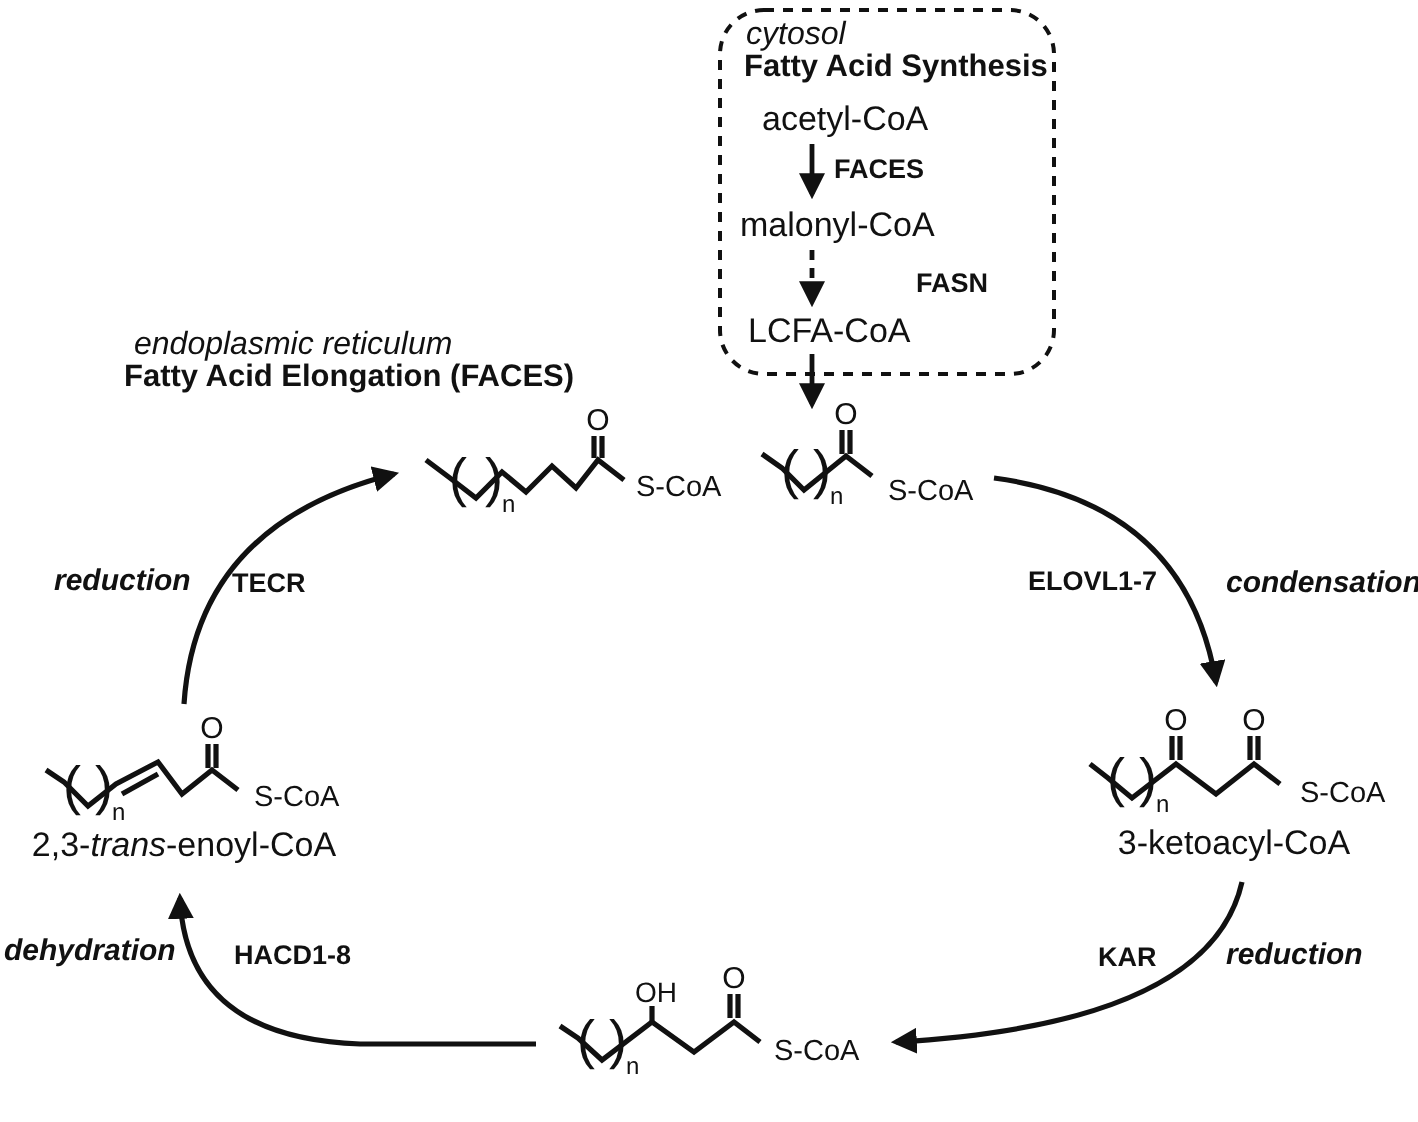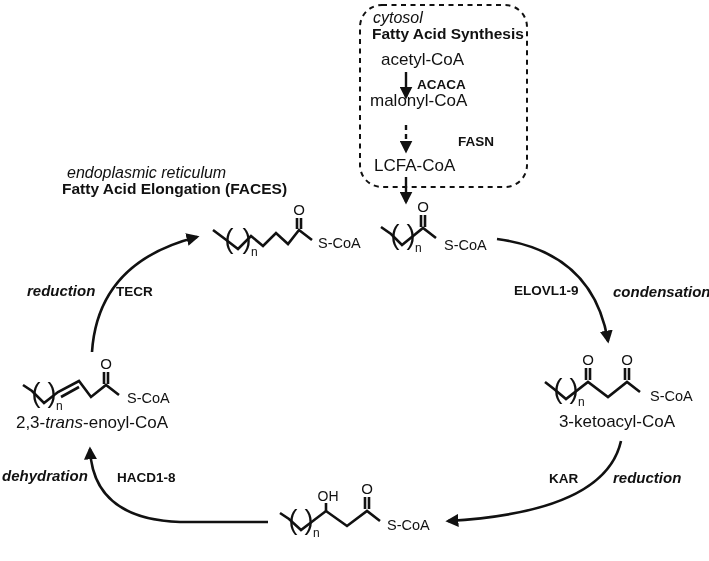--- a/index.html
+++ b/index.html
@@ -108,29 +108,29 @@
       <text class="paren" x="36" y="402">(</text>
       <text class="paren" x="52" y="402">)</text>
       <text class="ntext" x="56" y="410">n</text>
       <text class="sctext" x="127" y="403">S-CoA</text>
     </g>
   </svg>
 
   <div class="lbl region" style="left:373px;top:9px;">cytosol</div>
   <div class="lbl rtitle" style="left:372px;top:25px;">Fatty Acid Synthesis</div>
   <div class="lbl metab" style="left:381px;top:51px;">acetyl-CoA</div>
-  <div class="lbl enzyme" style="left:417px;top:78px;">ACACA</div>
-  <div class="lbl metab" style="left:370px;top:92px;">malonyl-CoA</div>
+  <div class="lbl enzyme" style="left:417px;top:78px;">FACES</div>
+  <div class="lbl metab" style="left:370px;top:104px;">malonyl-CoA</div>
   <div class="lbl enzyme" style="left:418px;top:135px;padding-left:40px;">FASN</div>
   <div class="lbl metab" style="left:374px;top:157px;">LCFA-CoA</div>
 
   <div class="lbl region" style="left:67px;top:164px;">endoplasmic reticulum</div>
   <div class="lbl rtitle" style="left:62px;top:180px;">Fatty Acid Elongation (FACES)</div>
 
-  <div class="lbl enzyme" style="left:514px;top:284px;">ELOVL1-9</div>
+  <div class="lbl enzyme" style="left:514px;top:284px;">ELOVL1-7</div>
   <div class="lbl process" style="left:613px;top:284px;">condensation</div>
   <div class="lbl enzyme" style="left:549px;top:472px;">KAR</div>
   <div class="lbl process" style="left:613px;top:470px;">reduction</div>
   <div class="lbl process" style="left:2px;top:468px;">dehydration</div>
   <div class="lbl enzyme" style="left:117px;top:471px;">HACD1-8</div>
   <div class="lbl process" style="left:27px;top:283px;">reduction</div>
   <div class="lbl enzyme" style="left:116px;top:285px;">TECR</div>
 
   <div class="lbl structlbl center" style="left:617px;top:413px;">3-ketoacyl-CoA</div>
   <div class="lbl structlbl center" style="left:92px;top:414px;"><span>2,3-</span><span class="it">trans</span><span>-enoyl-CoA</span></div>

